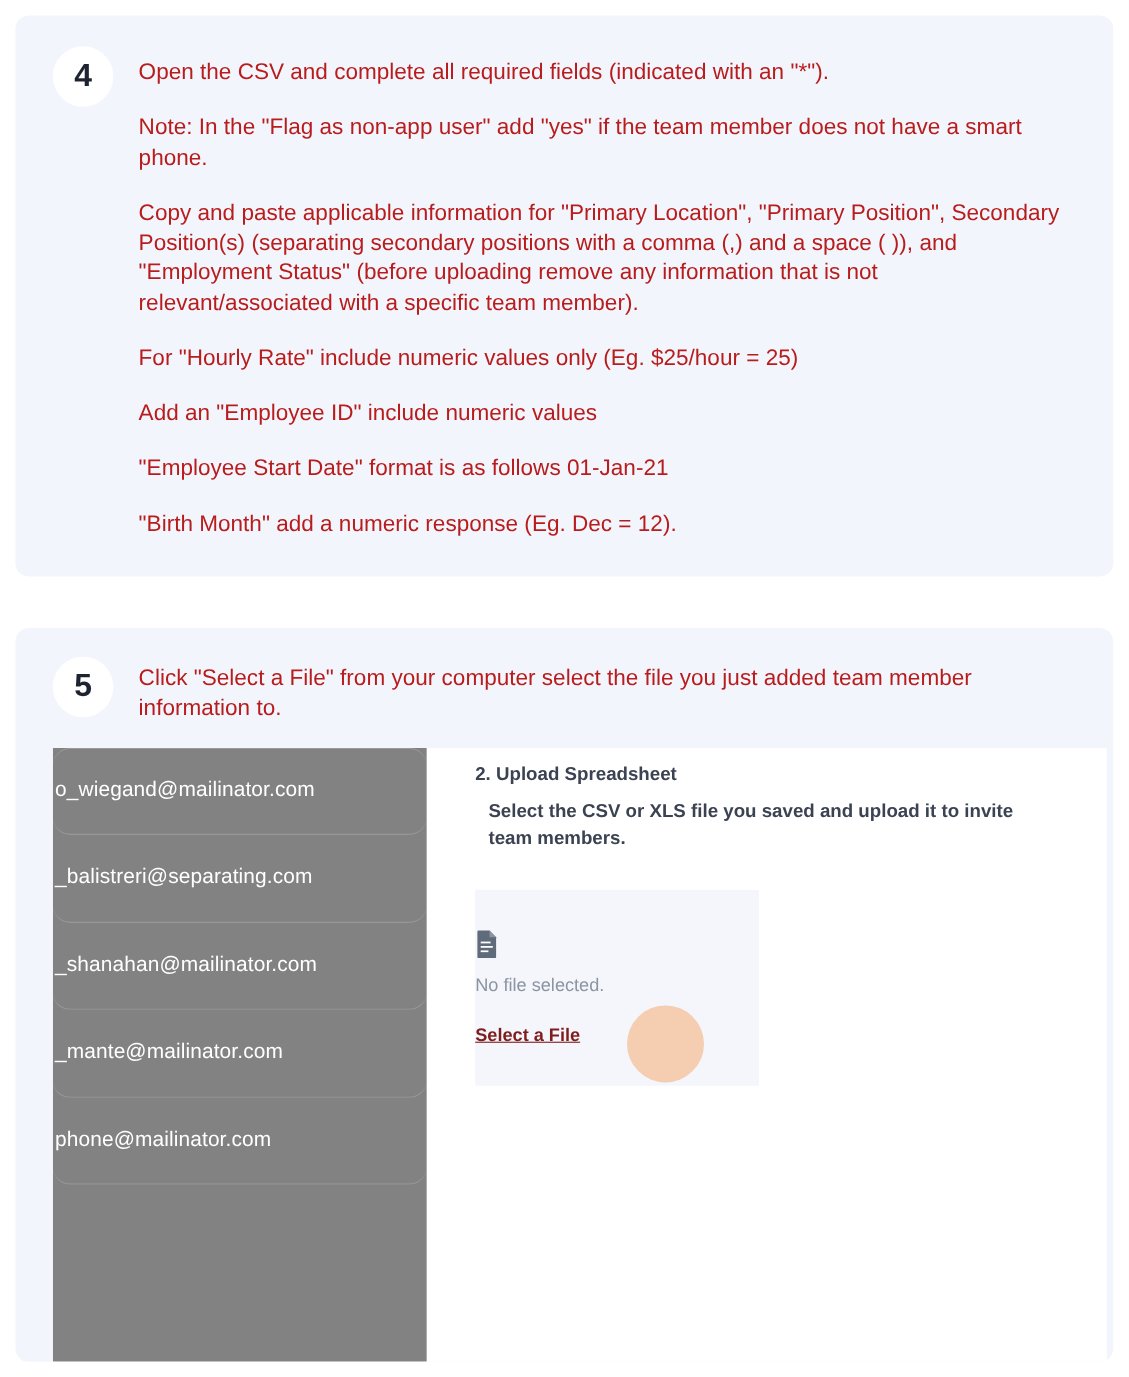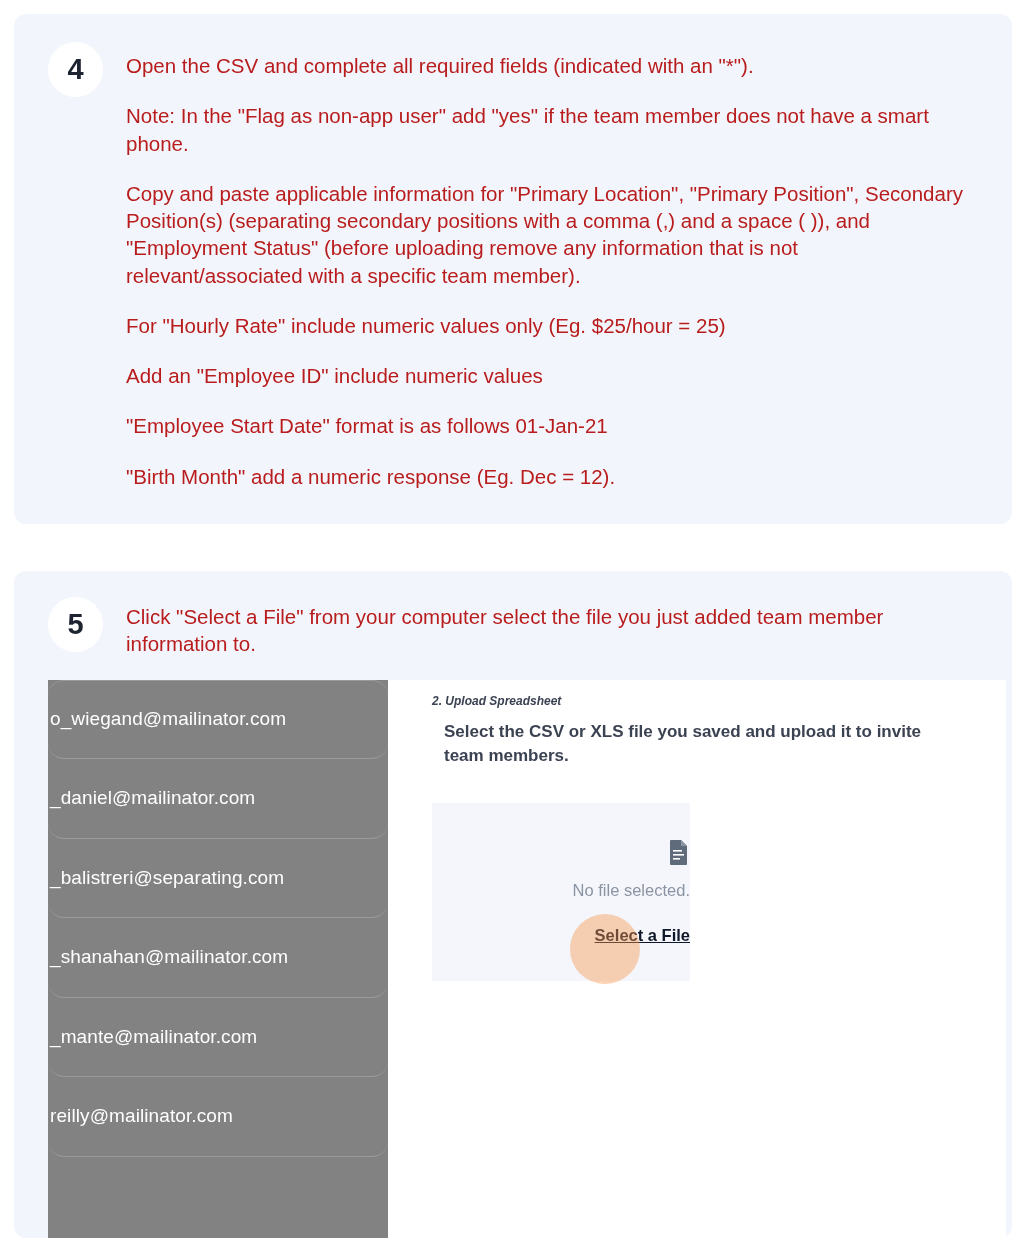--- a/index.html
+++ b/index.html
@@ -116,57 +116,56 @@
     position: absolute;
     left: 340px;
     top: 0;
     width: 618px;
     height: 558px;
     background: #ffffff;
     padding: 14px 30px 0 44px;
   }
   .upload-title {
     color: #3b4252;
-    font-size: 12px;
+    font-size: 17px;
     font-weight: bold;
     margin: 0 0 5px 0;
-    font-style: italic;
   }
   .upload-sub {
     color: #3b4252;
     font-size: 17px;
     font-weight: bold;
     line-height: 1.42;
     margin: 12px;
     max-width: 540px;
   }
   .dropzone {
     margin-top: 35px;
     width: 258px;
     height: 178px;
     background: #f4f6fb;
     display: flex;
     flex-direction: column;
-    align-items: flex-end;
+    align-items: flex-start;
     justify-content: center;
   }
   .file-icon {
     width: 22px;
     height: 26px;
     margin-bottom: 16px;
     color: #5f6b7a;
   }
   .file-icon svg { display: block; }
   .dz-text {
     color: #8b94a3;
     font-size: 16.5px;
     margin-bottom: 26px;
   }
   .dz-link {
-    color: #0f172a;
+    color: #7f1d1d;
     font-size: 16.5px;
     font-weight: bold;
     text-decoration: underline;
     cursor: pointer;
   }
   
   .halo {
     position: absolute;
     left: 182px;
     top: 234px;
@@ -199,25 +198,24 @@
     <div class="step-number" id="step5-num">5</div>
     <div class="step-body" id="step5-body">
       <p>Click "Select a File" from your computer select the file you just added team member information to.</p>
     </div>
 
     <div class="shot">
       <div class="shot-inner">
 
         <div class="email-panel">
           <div class="email-row">o_wiegand@mailinator.com</div>
-          <div class="email-row">_daniel@mailinator.com</div>
           <div class="email-row">_balistreri@separating.com</div>
           <div class="email-row">_shanahan@mailinator.com</div>
           <div class="email-row">_mante@mailinator.com</div>
-          <div class="email-row">reilly@mailinator.com</div>
+          <div class="email-row">phone@mailinator.com</div>
         </div>
 
         <div class="upload-panel">
           <h3 class="upload-title">2. Upload Spreadsheet</h3>
           <p class="upload-sub">Select the CSV or XLS file you saved and upload it to invite team members.</p>
 
           <div class="dropzone">
             <span class="file-icon">
               <svg width="22" height="26" viewBox="0 0 22 26" fill="none" xmlns="http://www.w3.org/2000/svg">
                 <path d="M3 1h10l6 6v18a1 1 0 0 1-1 1H3a1 1 0 0 1-1-1V2a1 1 0 0 1 1-1z" fill="#5f6b7a"></path>

